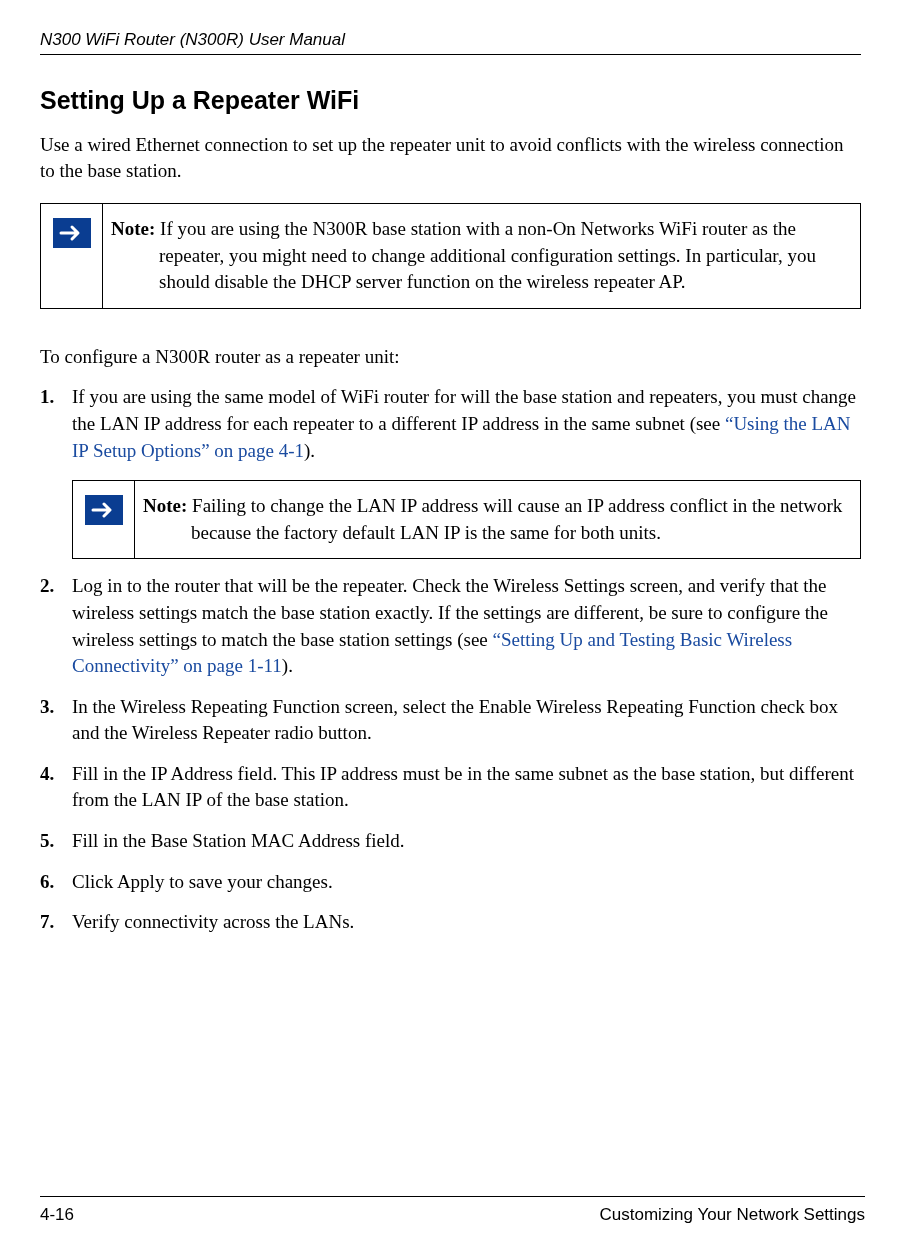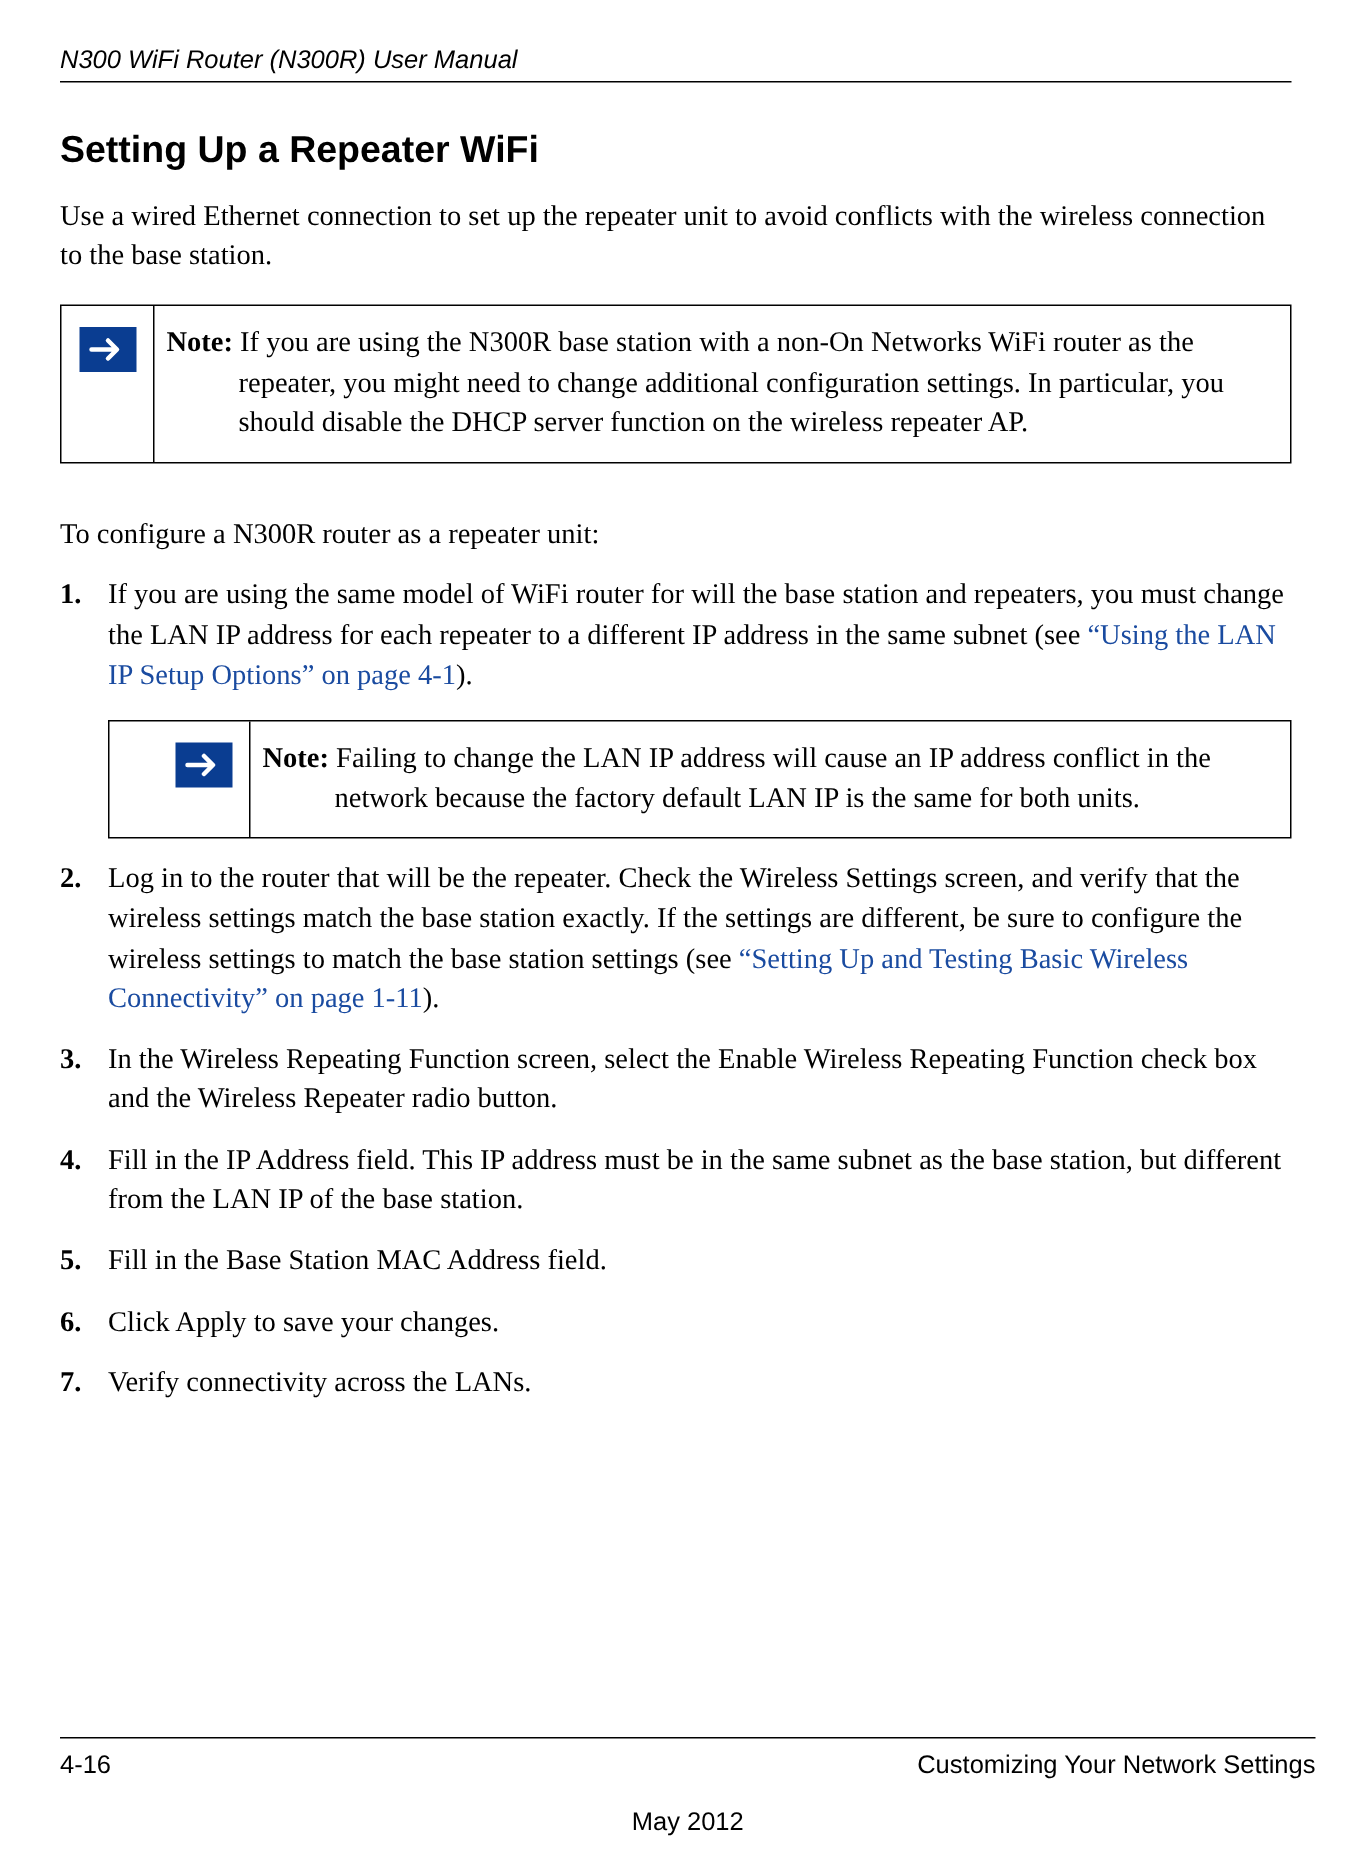--- a/index.html
+++ b/index.html
@@ -98,36 +98,35 @@
       content: counter(step) ".";
       position: absolute;
       left: 0;
       top: 0;
       font-weight: bold;
     }
     .ordered-list .note-box {
       margin-left: 0;
       margin-top: 16px;
       margin-bottom: 10px;
-      padding-left: 32px;
     }
     .link-text {
       color: #1a4ba0;
     }
     .bold {
       font-weight: normal;
     }
     .sub-para {
       margin-top: 12px;
     }
     .footer {
       position: absolute;
       bottom: 20px;
       left: 40px;
-      right: 24px;
+      right: 36px;
     }
     .footer-rule {
       border: none;
       border-top: 1px solid #000;
       margin-bottom: 6px;
     }
     .footer-row {
       display: flex;
       justify-content: space-between;
       font-family: Arial, Helvetica, sans-serif;
@@ -204,14 +203,13 @@
     <span>Verify connectivity across the LANs.</span>
   </li>
 </ol>
 
 <div class="footer">
   <hr class="footer-rule">
   <div class="footer-row">
     <span>4-16</span>
     <span>Customizing Your Network Settings</span>
   </div>
-  <div class="footer-date">May 2012</div>
 </div>
 
 </body></html>

